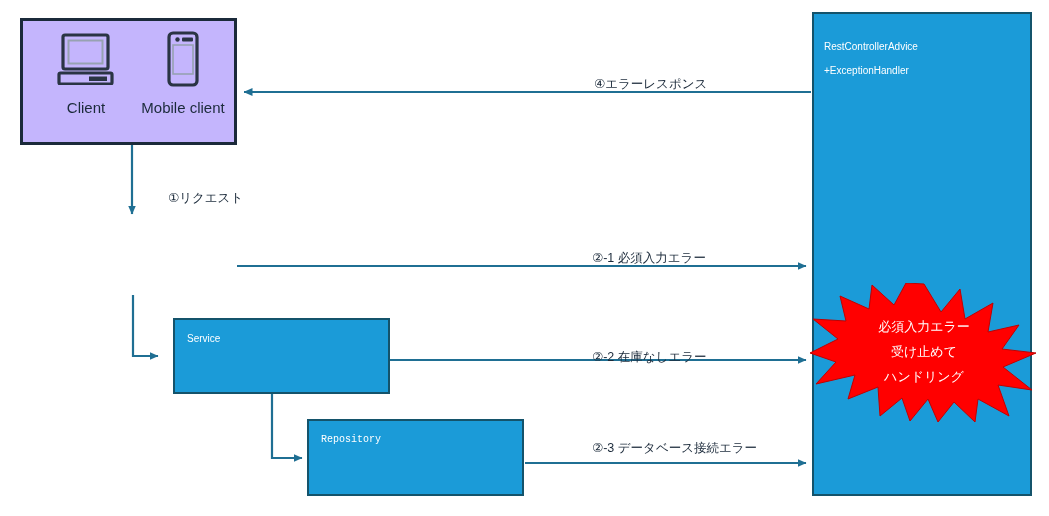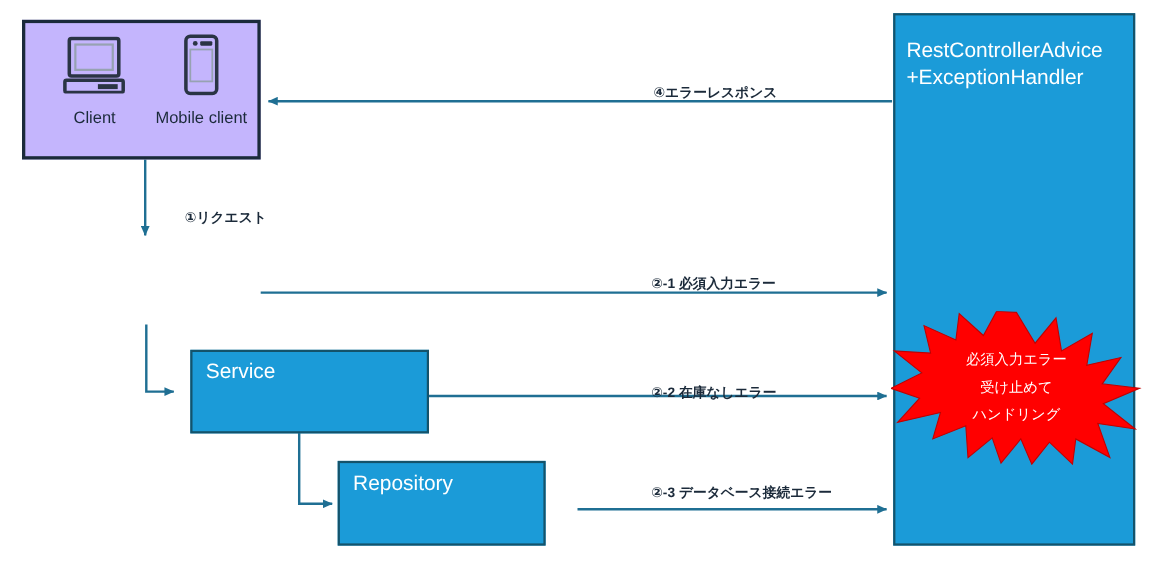--- a/index.html
+++ b/index.html
@@ -26,38 +26,37 @@
     border: 2px solid #14536B;
     color: #ffffff;
   }
   .white-box {
     background: #c4b5fd;
     border: 3px solid #1B2A3A;
   }
   .node-label {
     position: absolute;
     color: #ffffff;
-    font-size: 19px;
+    font-size: 10px;
     line-height: 21px;
     white-space: pre;
   }
   .icon-caption {
     position: absolute;
     color: #1B2A3A;
     font-size: 15px;
     text-align: center;
     white-space: nowrap;
   }
   .edge-label {
     position: absolute;
     color: #1B2A3A;
     font-size: 12.5px;
     white-space: nowrap;
     background: transparent;
-    font-weight: bold;
   }
   .burst-text {
     position: absolute;
     color: #ffffff;
     font-size: 13px;
     line-height: 24px;
     text-align: center;
     width: 100%;
     white-space: pre;
     z-index: 3;
@@ -118,21 +117,21 @@
     </div>
     <div class="icon-caption" style="left:23px; top:78px; width:80px;">Client</div>
     <div class="icon-caption" style="left:110px; top:78px; width:100px;">Mobile client</div>
   </div>
 
 
   <div class="node blue-box" style="left:173px; top:318px; width:217px; height:76px;padding-left:12px;">
     <div class="node-label" style="left:12px; top:8px;">Service</div>
   </div>
 
-  <div class="node blue-box" style="left:307px; top:419px; width:189px; height:77px;">
+  <div class="node blue-box" style="left:307px; top:419px; width:217px; height:77px;font-family:Liberation Mono, monospace;">
     <div class="node-label" style="left:12px; top:8px;">Repository</div>
   </div>
 
   <div class="node blue-box" style="left:812px; top:12px; width:220px; height:484px;">
     <div class="node-label" style="left:10px; top:22px;">RestControllerAdvice</div>
     <div class="node-label" style="left:10px; top:46px;">+ExceptionHandler</div>
   </div>
 
   <div class="node" style="left:810px; top:283px; width:228px; height:140px;">
     <svg width="228" height="140" viewBox="0 0 228 140" style="position:absolute; left:0; top:0;">

